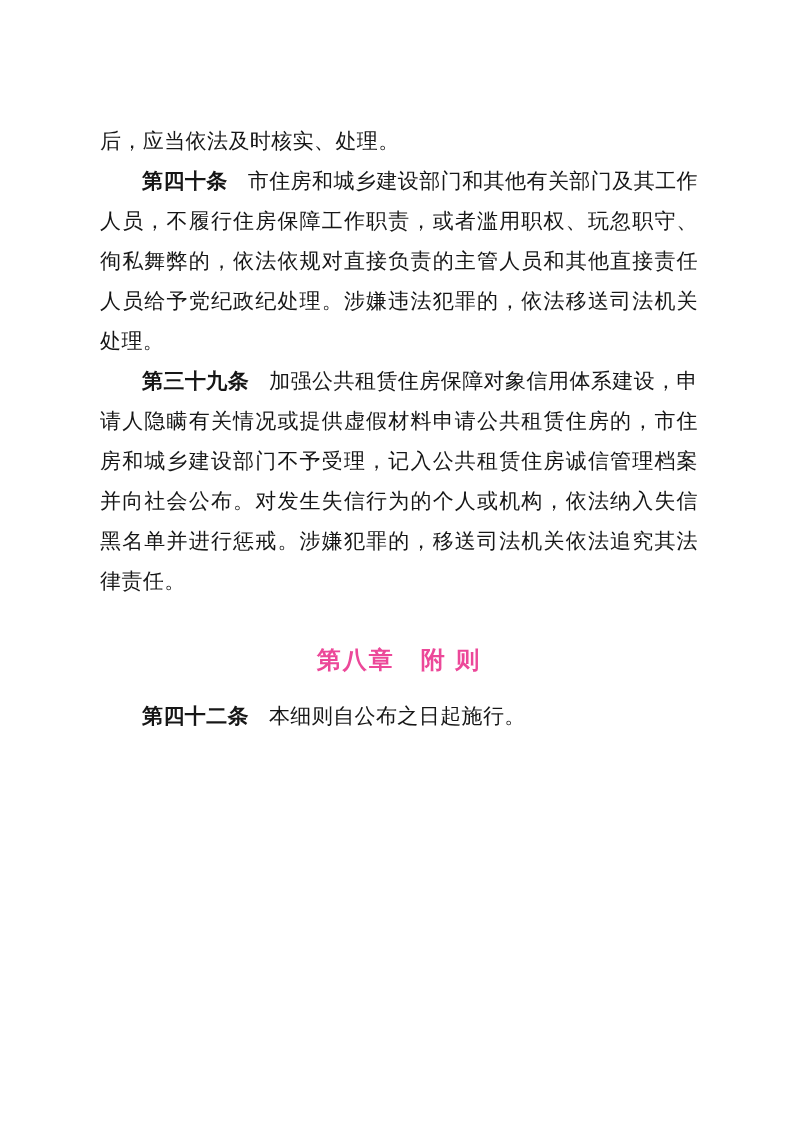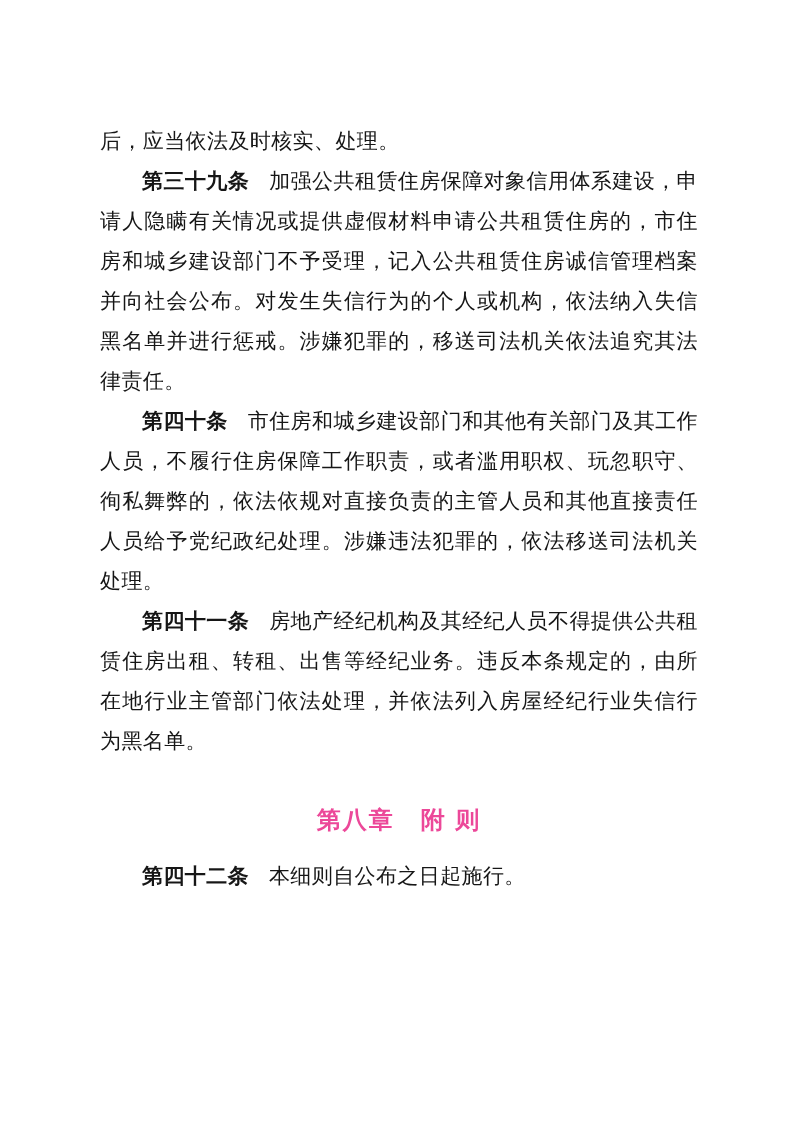--- a/index.html
+++ b/index.html
@@ -62,25 +62,24 @@
   }
 </style>
 </head>
 <body>
 
 <div class="page">
   <div class="content">
 
     <p class="para"><span>后，应当依法及时核实、处理。</span></p>
 
+    <p class="para indent"><strong class="lead">第四十条</strong><span>市住房和城乡建设部门和其他有关部门及其工作人员，不履行住房保障工作职责，或者滥用职权、玩忽职守、徇私舞弊的，依法依规对直接负责的主管人员和其他直接责任人员给予党纪政纪处理。涉嫌违法犯罪的，依法移送司法机关处理。</span></p>
+
     <p class="para indent"><strong class="lead">第三十九条</strong><span>加强公共租赁住房保障对象信用体系建设，申请人隐瞒有关情况或提供虚假材料申请公共租赁住房的，市住房和城乡建设部门不予受理，记入公共租赁住房诚信管理档案并向社会公布。对发生失信行为的个人或机构，依法纳入失信黑名单并进行惩戒。涉嫌犯罪的，移送司法机关依法追究其法律责任。</span></p>
 
-    <p class="para indent"><strong class="lead">第四十条</strong><span>市住房和城乡建设部门和其他有关部门及其工作人员，不履行住房保障工作职责，或者滥用职权、玩忽职守、徇私舞弊的，依法依规对直接负责的主管人员和其他直接责任人员给予党纪政纪处理。涉嫌违法犯罪的，依法移送司法机关处理。</span></p>
-
-    <p class="para indent"><strong class="lead">第四十一条</strong><span>房地产经纪机构及其经纪人员不得提供公共租赁住房出租、转租、出售等经纪业务。违反本条规定的，由所在地行业主管部门依法处理，并依法列入房屋经纪行业失信行为黑名单。</span></p>
 
     <h2 class="chapter-heading">第八章　附 则</h2>
 
     <p class="para indent final-article"><strong class="lead">第四十二条</strong><span>本细则自公布之日起施行。</span></p>
 
   </div>
 
   <div class="page-number">- 15 -</div>
 </div>
 

